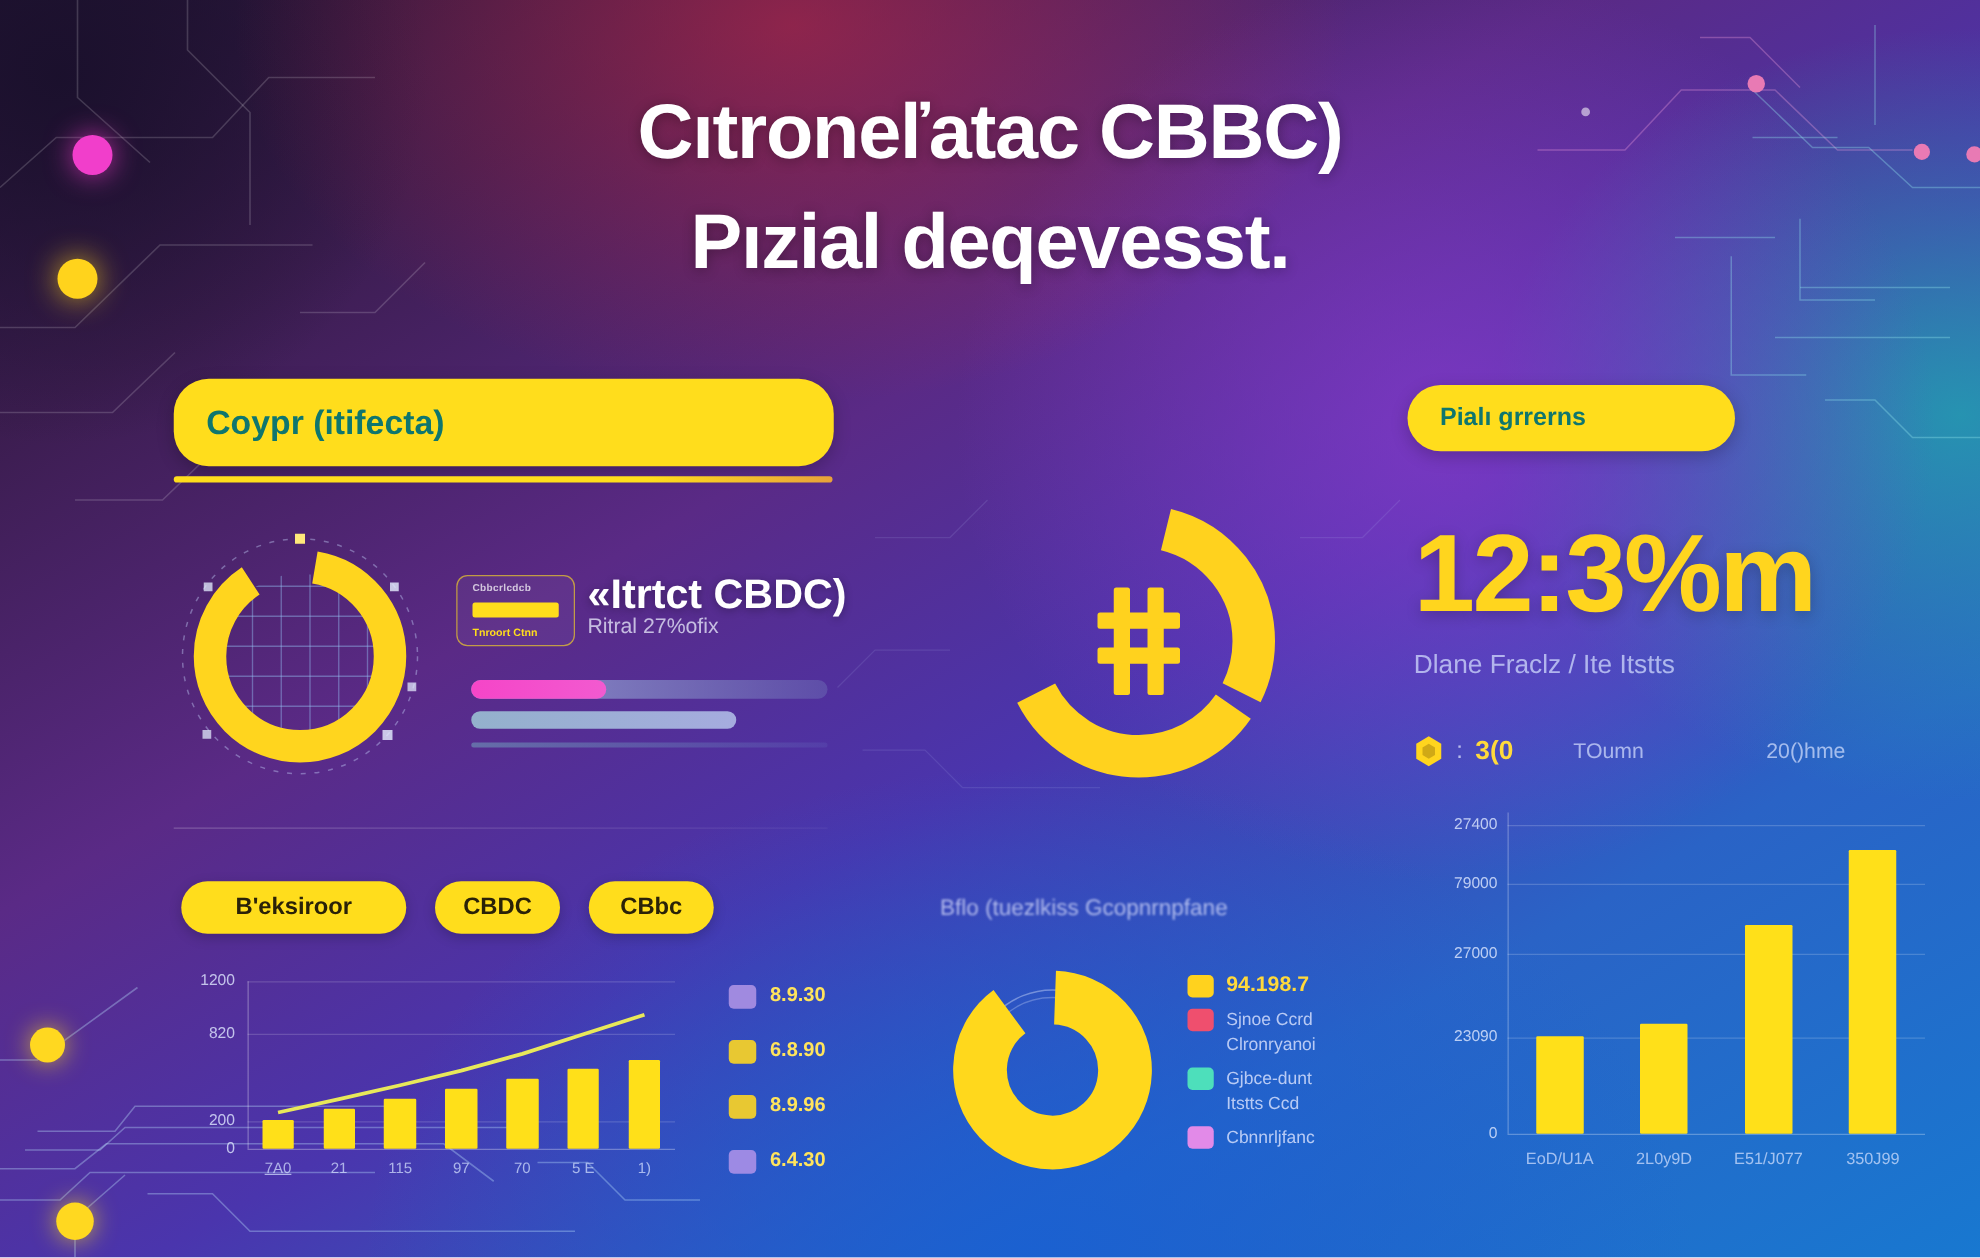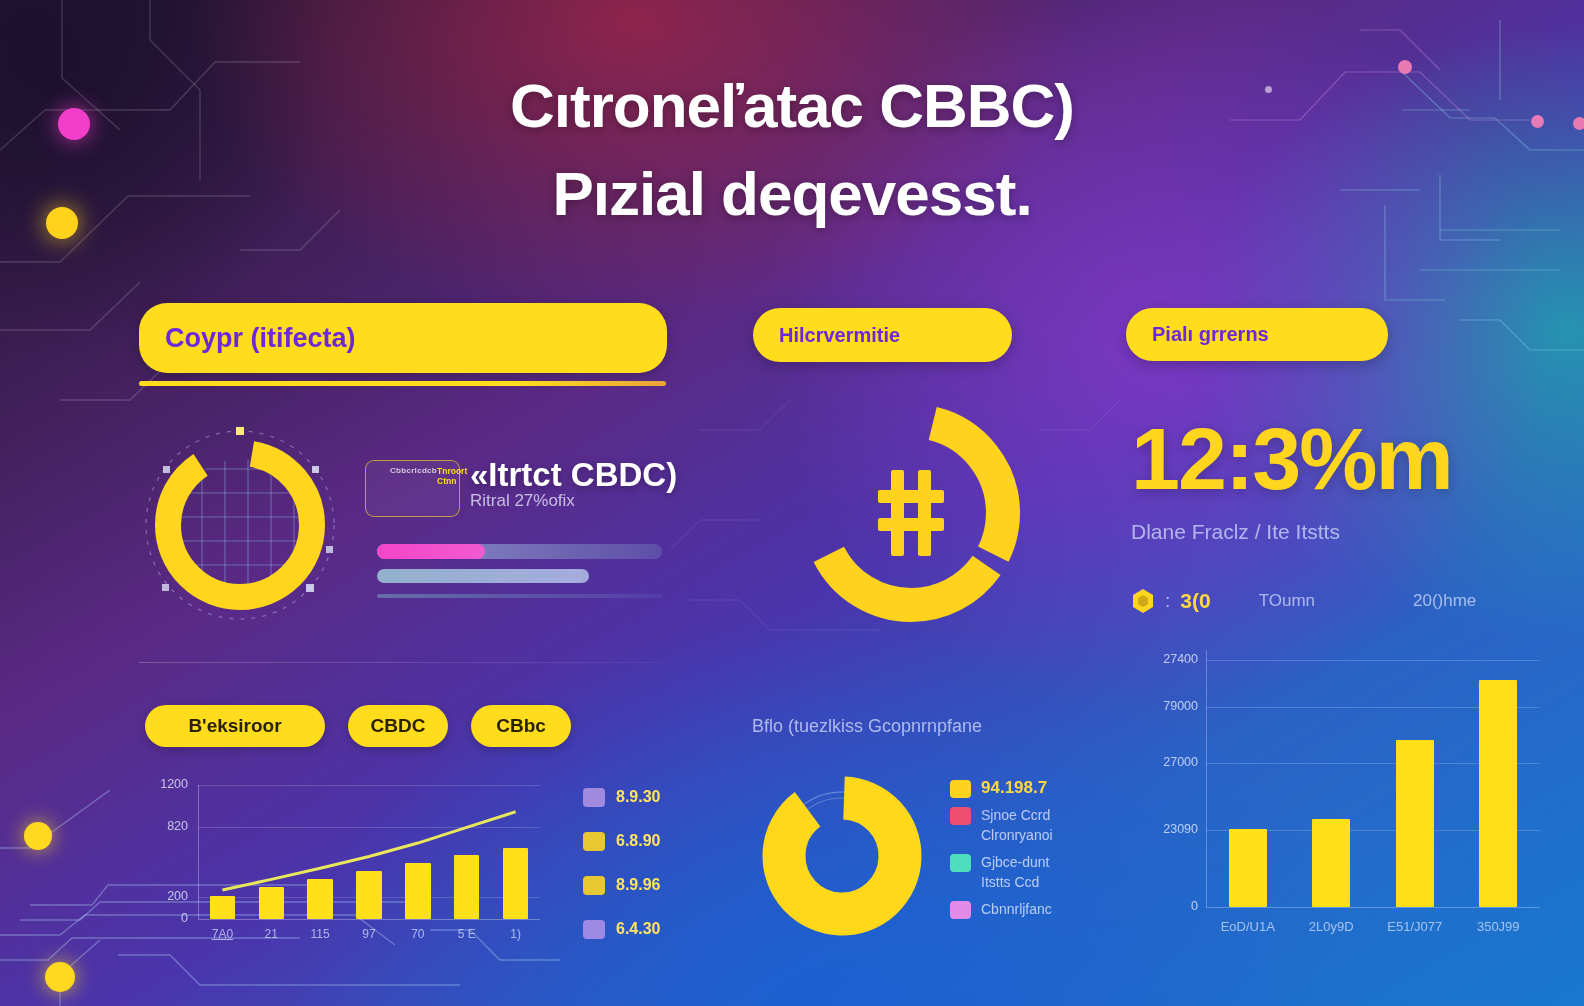--- a/index.html
+++ b/index.html
@@ -25,38 +25,38 @@
 
   
   #header { position:absolute; left:0; top:62px; width:1584px; text-align:center; }
   #header .ln {
     color:#ffffff; font-weight:bold; letter-spacing:-1px;
     font-size:62px; line-height:88px; text-shadow:0 2px 10px rgba(0,0,0,.30);
   }
 
   
   .pill {
-    background:#ffdd1c; color:#6d28d9; border-radius:28px;
+    background:#ffdd1c; color:#0f766e; border-radius:28px;
     font-size:23px; font-weight:bold; display:flex; align-items:center;
     padding:0 26px; box-shadow:0 4px 14px rgba(0,0,0,.22);
   }
   #pill-main { position:absolute; left:139px; top:303px; width:528px; height:70px; font-size:27px; }
   #pill-main-rule { position:absolute; left:139px; top:381px; width:527px; height:5px;
     background:linear-gradient(90deg,#ffdd1c 0%, #ffdd1c 72%, #e8a23a 100%); border-radius:3px; }
   #pill-mid  { position:absolute; left:753px; top:308px; width:259px; height:54px; font-size:20px;
                justify-content:flex-start; }
   #pill-right{ position:absolute; left:1126px; top:308px; width:262px; height:53px; font-size:20px; }
 
   
   #ring-left { position:absolute; left:134px; top:424px; width:212px; height:202px; }
   #badge-card {
     position:absolute; left:365px; top:460px; width:95px; height:57px;
     border:1.4px solid rgba(255,221,28,.62); border-radius:9px;
-    background:rgba(255,255,255,.045); padding:5px 24px;
-    display:flex; flex-direction:row; justify-content:space-between;
+    background:rgba(255,255,255,.045); padding:5px 12px;
+    display:flex; flex-direction:column; justify-content:space-between;
   }
   #badge-card .bc-top { font-size:8px; color:rgba(255,255,255,.72); letter-spacing:.3px;
                         font-weight:bold; filter:blur(.35px); }
   #badge-card .bc-bar { height:12px; background:#ffdd1c; border-radius:2px; }
   #badge-card .bc-bot { font-size:8.5px; color:#ffdd1c; font-weight:bold; filter:blur(.35px); }
 
   #kpi-head { position:absolute; left:470px; top:456px; color:#fff; font-size:33px;
               font-weight:bold; white-space:nowrap; text-shadow:0 2px 7px rgba(0,0,0,.3); }
   #kpi-sub  { position:absolute; left:470px; top:491px; color:rgba(225,225,245,.80);
               font-size:17px; filter:blur(.5px); white-space:nowrap; }
@@ -189,21 +189,20 @@
   <div class="dot" style="left:1265px; top:86px; width:7px; height:7px; background:rgba(255,255,255,.55);"></div>
 
   <div id="header">
     <div class="ln">Cıtroneľatac CBBC)</div>
     <div class="ln">Pızial deqevesst.</div>
   </div>
 
   <div class="pill" id="pill-main">Coypr (itifecta)</div>
   <div id="pill-main-rule"></div>
 
-  <div class="pill" id="pill-mid">Hilcrvermitie</div>
 
   <div class="pill" id="pill-right">Pialı grrerns</div>
 
   <svg id="ring-left" viewBox="0 0 212 202">
     <circle cx="106" cy="101" r="94" fill="none" stroke="rgba(200,215,255,.40)" stroke-width="1.2" stroke-dasharray="4 7"></circle>
     <rect x="102" y="3" width="8" height="8" fill="#ffe97a"></rect>
     <rect x="29" y="42" width="7" height="7" fill="rgba(230,240,255,.75)"></rect>
     <rect x="178" y="42" width="7" height="7" fill="rgba(230,240,255,.80)"></rect>
     <rect x="192" y="122" width="7" height="7" fill="rgba(230,240,255,.72)"></rect>
     <rect x="28" y="160" width="7" height="7" fill="rgba(230,240,255,.72)"></rect>

